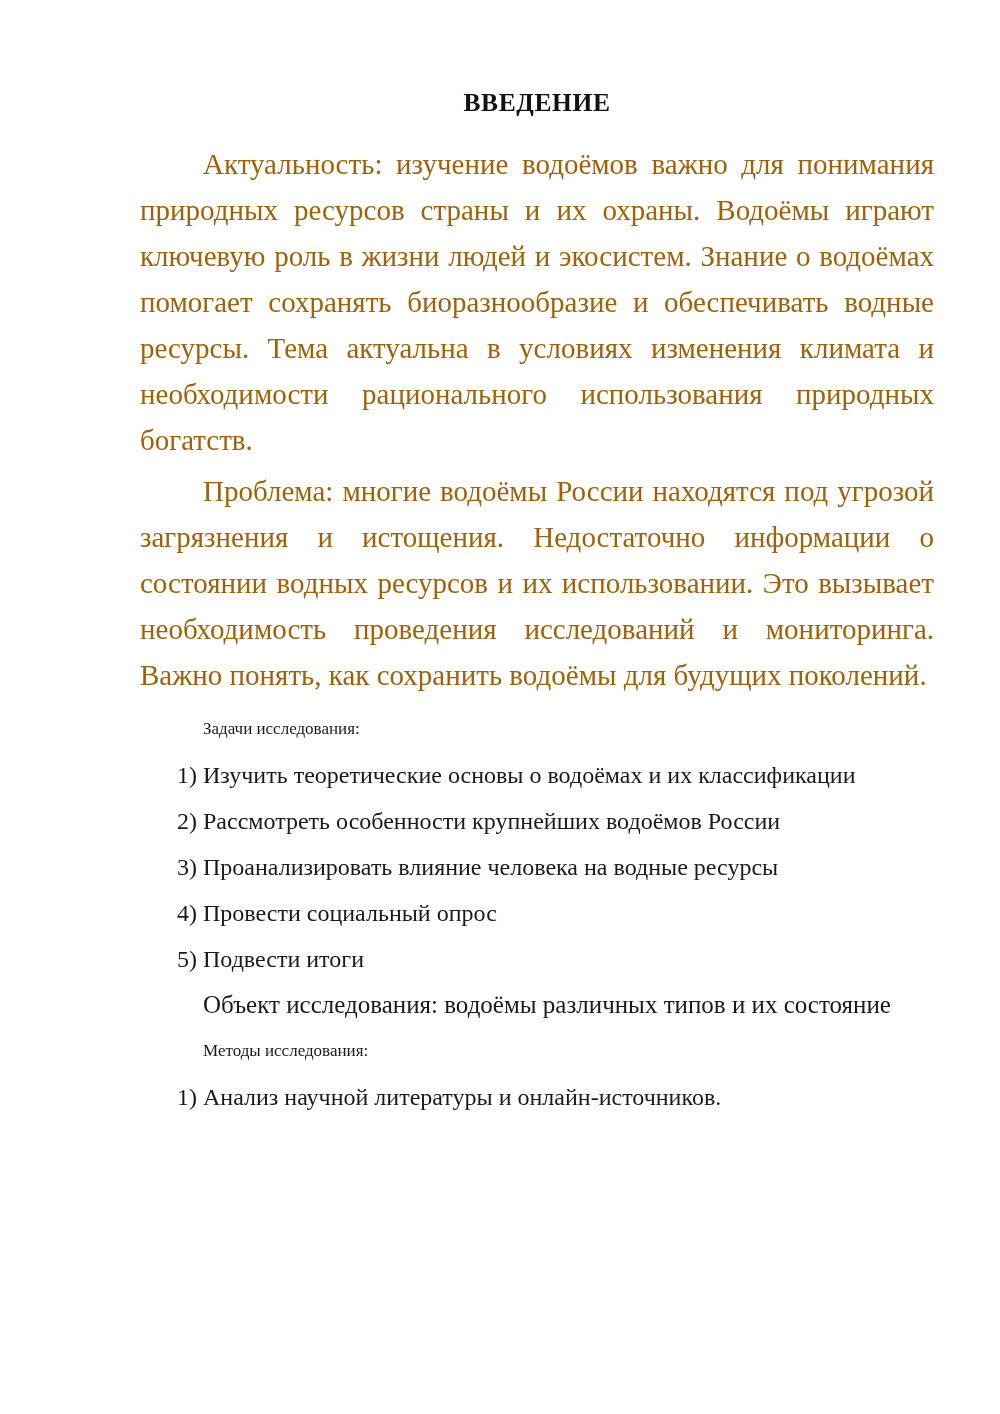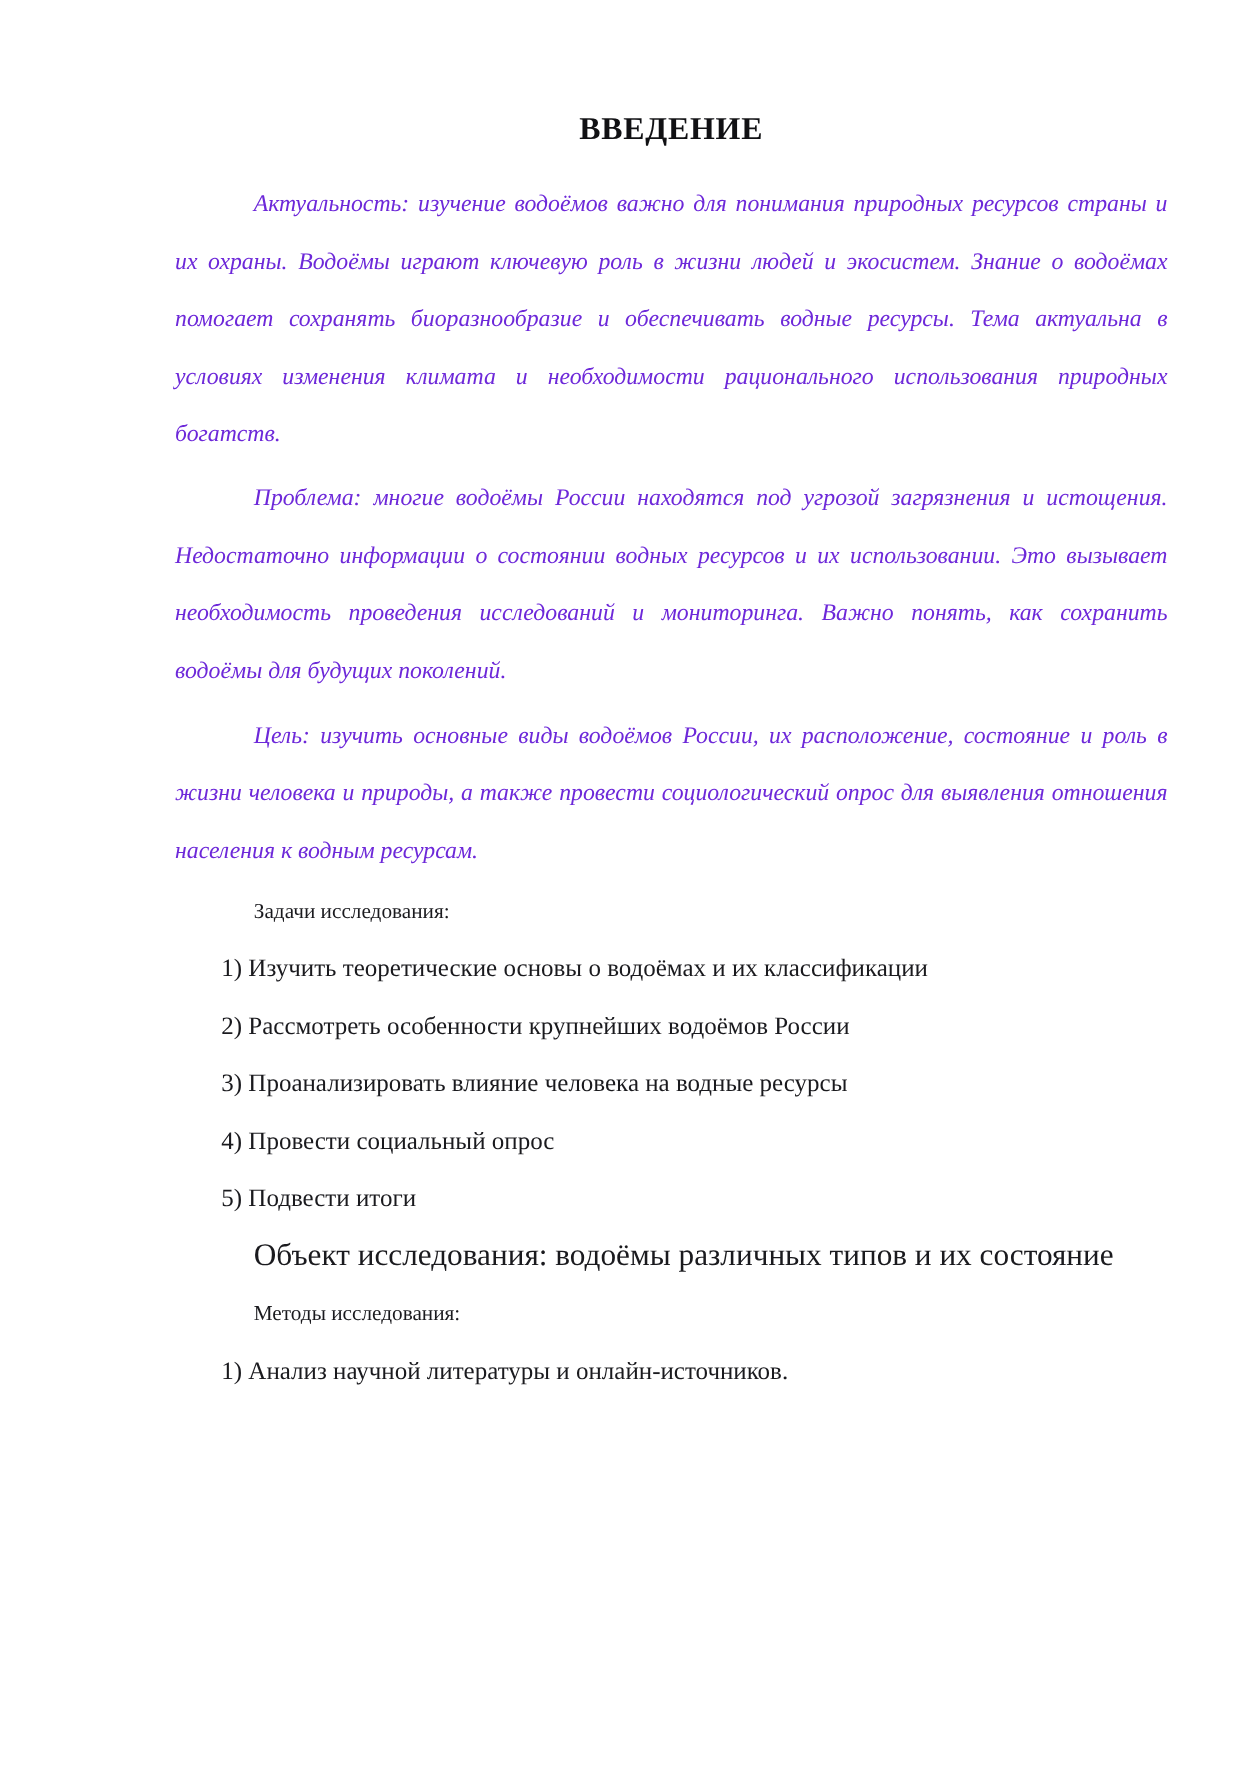--- a/index.html
+++ b/index.html
@@ -26,40 +26,39 @@
   .doc-title {
     font-size: 25.5px;
     font-weight: bold;
     text-align: center;
     letter-spacing: 0.6px;
     margin: 0 0 22px 0;
     line-height: 1.2;
     color: #111114;
   }
   p.body-par {
-    font-size: 19px;
+    font-size: 29px;
     line-height: 46px;
     text-align: justify;
     text-justify: inter-word;
     margin: 0 0 0.5px 0;
     text-indent: 63px;
     hyphens: none;
-    color: #6d28d9;
-    font-style: italic;
+    color: #a16207;
   }
   p.sub-head {
     font-size: 17px;
     line-height: 46px;
     text-align: left;
     margin: 0;
     text-indent: 63px;
     color: #1a1a1e;
   }
   p.list-item {
-    font-size: 20px;
+    font-size: 24px;
     line-height: 46px;
     text-align: left;
     margin: 0;
     text-indent: 0;
     padding-left: 37px;
     color: #1a1a1e;
   }
   p.hang-par {
     font-size: 25px;
     line-height: 46px;
@@ -92,21 +91,20 @@
     <h1 class="doc-title">ВВЕДЕНИЕ</h1>
 
     <p class="body-par">Актуальность: изучение водоёмов важно для понимания природных ресурсов страны и их охраны. Водоёмы играют ключевую роль в жизни людей и экосистем. Знание о водоёмах помогает сохранять биоразнообразие и обеспечивать водные ресурсы. Тема актуальна в условиях изменения климата и необходимости рационального использования природных богатств.</p>
 
     <div class="gap-sm"></div>
 
     <p class="body-par">Проблема: многие водоёмы России находятся под угрозой загрязнения и истощения. Недостаточно информации о состоянии водных ресурсов и их использовании. Это вызывает необходимость проведения исследований и мониторинга. Важно понять, как сохранить водоёмы для будущих поколений.</p>
 
     <div class="gap-sm"></div>
 
-    <p class="body-par">Цель: изучить основные виды водоёмов России, их расположение, состояние и роль в жизни человека и природы, а также провести социологический опрос для выявления отношения населения к водным ресурсам.</p>
 
     <div class="gap-xs"></div>
 
     <p class="sub-head">Задачи исследования:</p>
 
     <p class="list-item">1) Изучить теоретические основы о водоёмах и их классификации</p>
     <p class="list-item">2) Рассмотреть особенности крупнейших водоёмов России</p>
     <p class="list-item">3) Проанализировать влияние человека на водные ресурсы</p>
     <p class="list-item">4) Провести социальный опрос</p>
     <p class="list-item">5) Подвести итоги</p>

